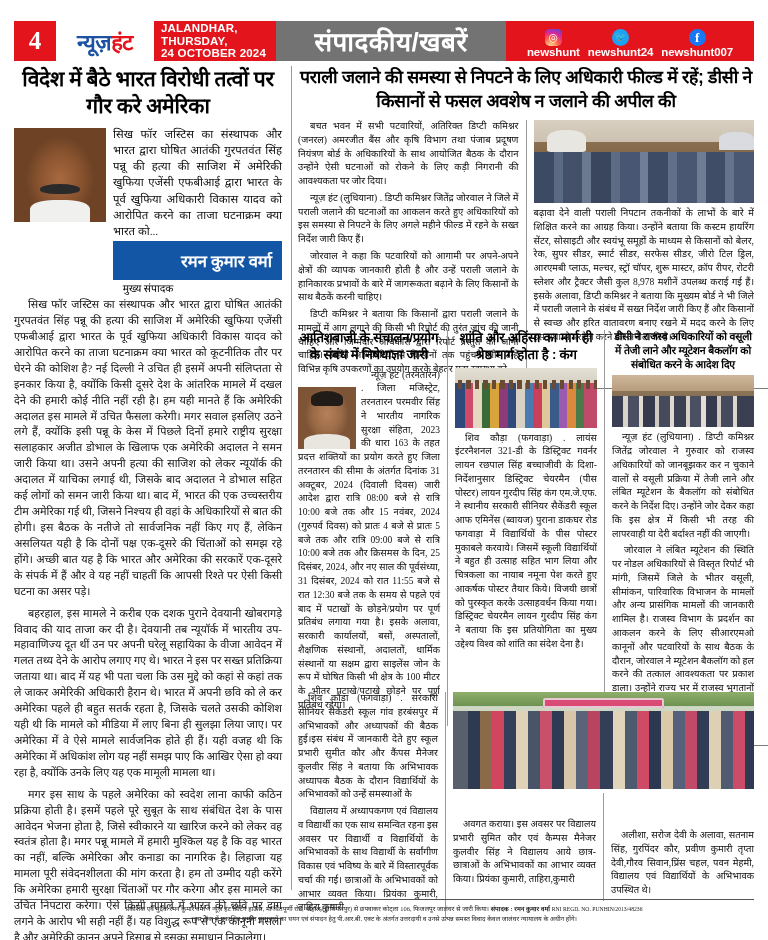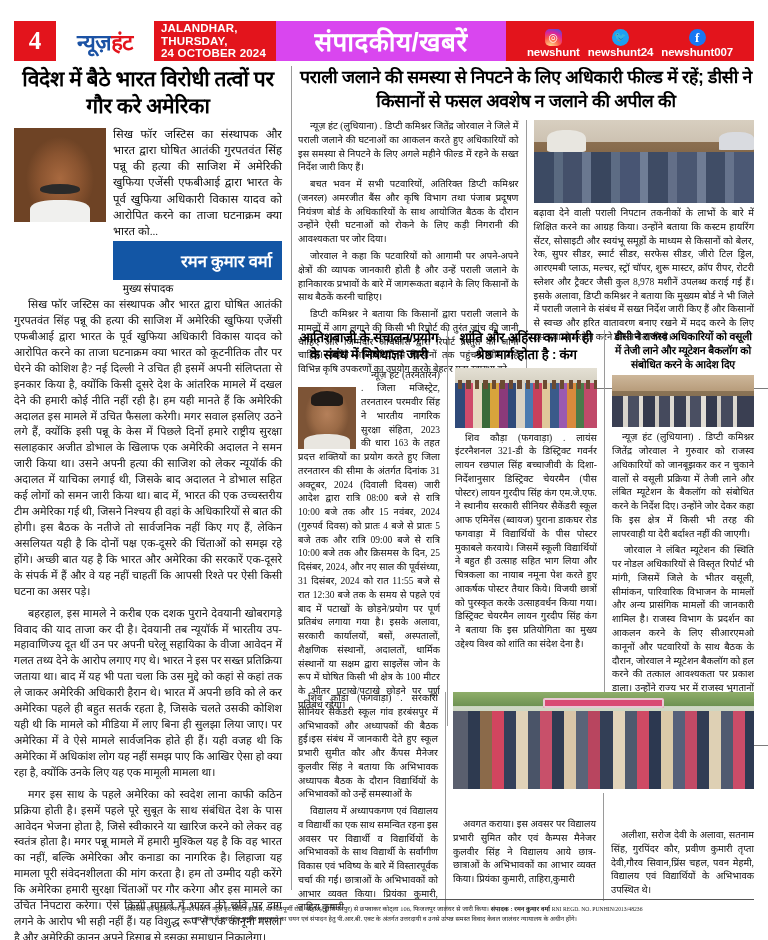--- a/index.html
+++ b/index.html
@@ -59,21 +59,21 @@
     padding-left: 7px;
     line-height: 1.12;
   }
   .mh-date .l1, .mh-date .l2 {
     font-size: 11.5px; font-weight: bold; letter-spacing: 0.2px;
     font-family: "Liberation Sans", sans-serif;
   }
 
   .mh-title {
     flex: 1;
-    background: #d946ef;
+    background: #737373;
     color: #fff;
     display: flex; align-items: center; justify-content: center;
     font-size: 26px; font-weight: bold;
     letter-spacing: 0.5px;
     font-family: "Liberation Sans", sans-serif;
   }
 
   .mh-social {
     width: 248px;
     background: #e3141c;
@@ -466,22 +466,22 @@
   </div>
 
   <div class="right-area">
 
     <div>
       <div class="news-headline">पराली जलाने की समस्या से निपटने के लिए अधिकारी फील्ड में रहें; डीसी ने किसानों से फसल अवशेष न जलाने की अपील की</div>
 
       <div class="cols3" style="margin-top:7px;">
         <div class="col" style="width:224px;">
           <div class="body-text">
+            <p>बचत भवन में सभी पटवारियों, अतिरिक्त डिप्टी कमिश्नर (जनरल) अमरजीत बैंस और कृषि विभाग तथा पंजाब प्रदूषण नियंत्रण बोर्ड के अधिकारियों के साथ आयोजित बैठक के दौरान उन्होंने ऐसी घटनाओं को रोकने के लिए कड़ी निगरानी की आवश्यकता पर जोर दिया।</p>
             <p>न्यूज़ हंट (लुधियाना) . डिप्टी कमिश्नर जितेंद्र जोरवाल ने जिले में पराली जलाने की घटनाओं का आकलन करते हुए अधिकारियों को इस समस्या से निपटने के लिए अगले महीने फील्ड में रहने के सख्त निर्देश जारी किए हैं।</p>
-            <p>बचत भवन में सभी पटवारियों, अतिरिक्त डिप्टी कमिश्नर (जनरल) अमरजीत बैंस और कृषि विभाग तथा पंजाब प्रदूषण नियंत्रण बोर्ड के अधिकारियों के साथ आयोजित बैठक के दौरान उन्होंने ऐसी घटनाओं को रोकने के लिए कड़ी निगरानी की आवश्यकता पर जोर दिया।</p>
             <p>जोरवाल ने कहा कि पटवारियों को आगामी पर अपने-अपने क्षेत्रों की व्यापक जानकारी होती है और उन्हें पराली जलाने के हानिकारक प्रभावों के बारे में जागरूकता बढ़ाने के लिए किसानों के साथ बैठकें करनी चाहिए।</p>
             <p>डिप्टी कमिश्नर ने बताया कि किसानों द्वारा पराली जलाने के मामलों में आग लगाने की किसी भी रिपोर्ट की तुरंत जांच की जानी चाहिए और जिम्मेदार अधिकारी द्वारा रिपोर्ट प्रस्तुत की जानी चाहिए। उन्होंने अधिकारियों से किसानों तक पहुंचने और उन्हें विभिन्न कृषि उपकरणों का उपयोग करके बेहतर मृदा स्वास्थ्य को</p>
           </div>
         </div>
         <div class="colsep"></div>
         <div class="col" style="width:224px;">
           <div class="photo ph-meeting" style="width:100%; height:83px; margin-bottom:4px;"></div>
           <div class="body-text">
             <p style="text-indent:0;">बढ़ावा देने वाली पराली निपटान तकनीकों के लाभों के बारे में शिक्षित करने का आग्रह किया। उन्होंने बताया कि कस्टम हायरिंग सेंटर, सोसाइटी और स्वयंभू समूहों के माध्यम से किसानों को बेलर, रेक, सुपर सीडर, स्मार्ट सीडर, सरफेस सीडर, जीरो टिल ड्रिल, आरएमबी प्लाऊ, मल्चर, स्ट्रॉ चॉपर, शुरू मास्टर, क्रॉप रीपर, रोटरी स्लेशर और ट्रैक्टर जैसी कुल 8,978 मशीनें उपलब्ध कराई गई हैं। इसके अलावा, डिप्टी कमिश्नर ने बताया कि मुख्यम बोर्ड ने भी जिले में पराली जलाने के संबंध में सख्त निर्देश जारी किए हैं और किसानों से स्वच्छ और हरित वातावरण बनाए रखने में मदद करने के लिए इस प्रथा से परहेज करने की अपील की है।</p>
           </div>

